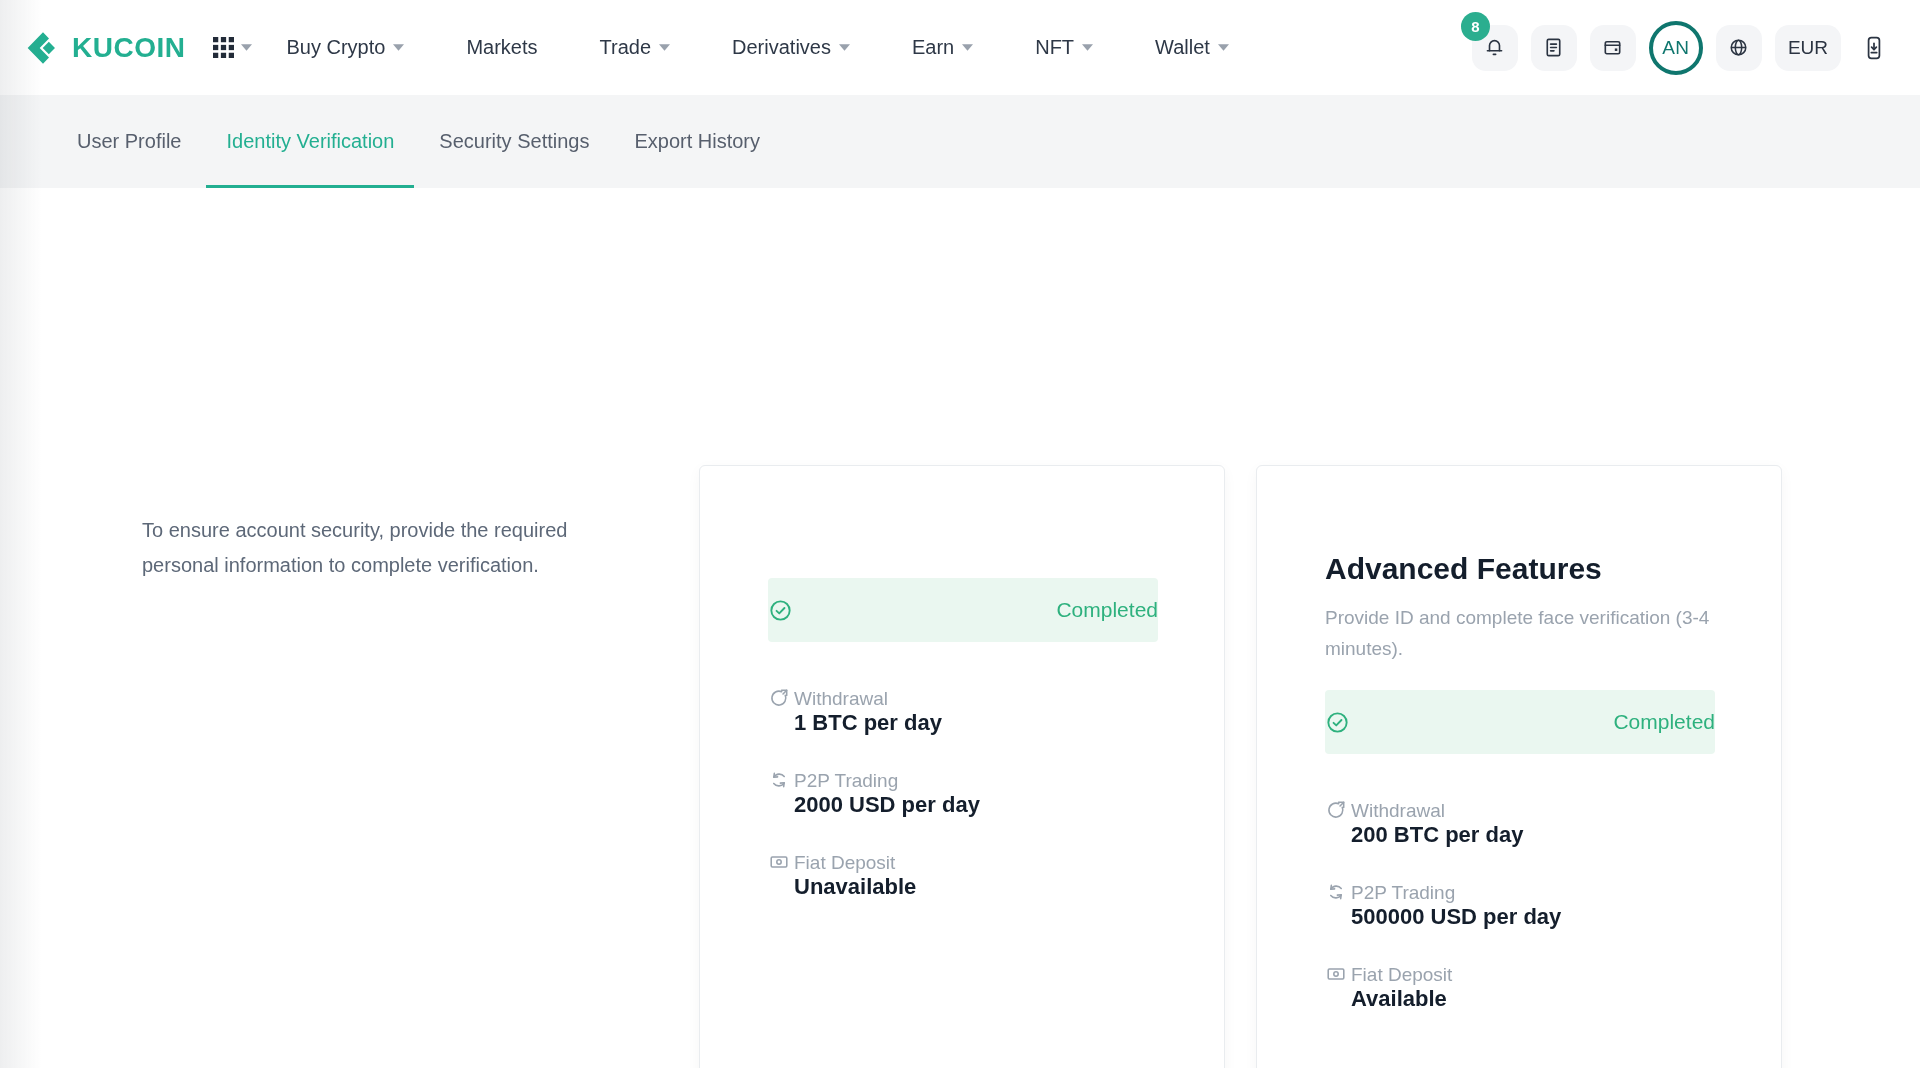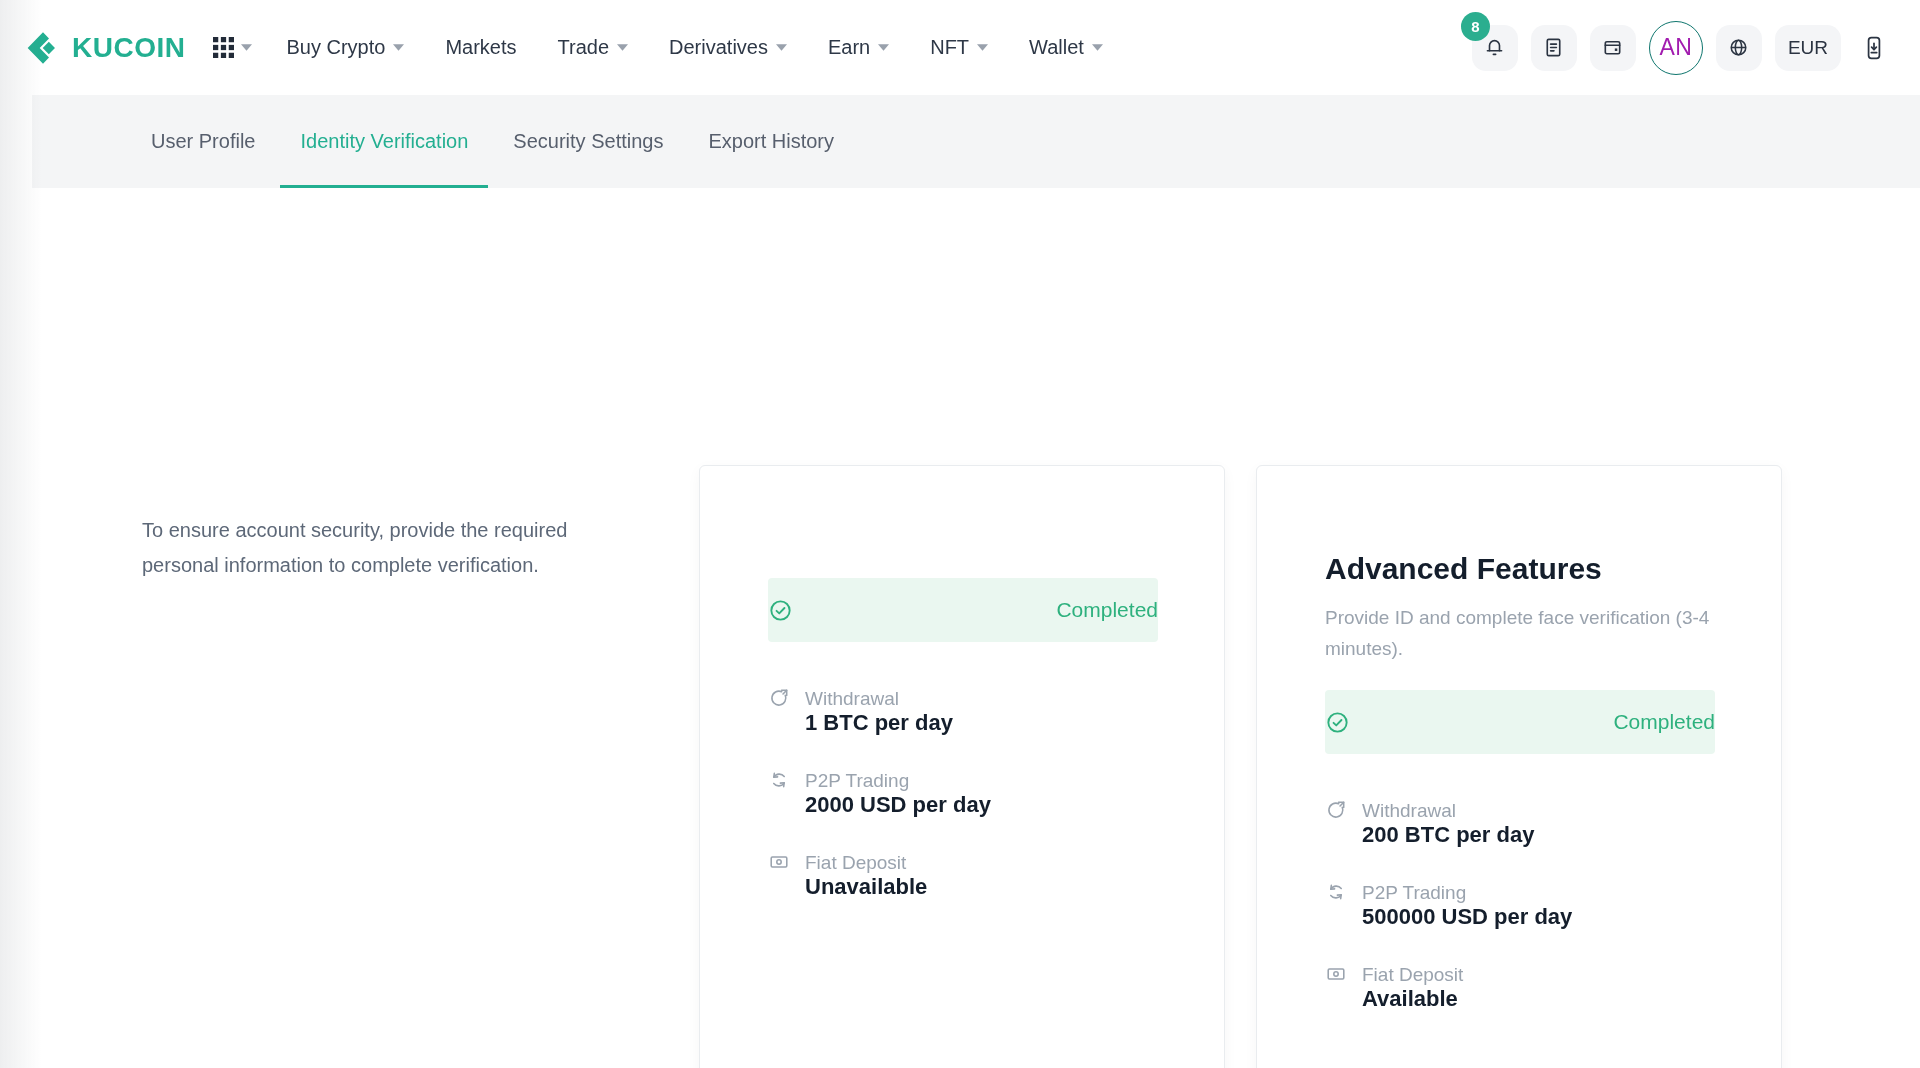--- a/index.html
+++ b/index.html
@@ -12,43 +12,43 @@
                pointer-events:none; }
 
   
   .header { height:95px; display:flex; align-items:center; padding:0 26px 0 22px; background:#fff; }
   .brand { display:flex; align-items:center; gap:10px; cursor:pointer; }
   .brand svg { width:40px; height:40px; }
   .wordmark { font-size:28px; font-weight:700; letter-spacing:0.5px; color:#23af91; }
   .apps-btn { margin-left:28px; display:flex; align-items:center; gap:7px; cursor:pointer; }
   .apps-btn .grid { width:21px; height:21px; color:#222b38; }
   .caret { width:11px; height:7px; color:#99a1ac; flex:none; }
-  .nav { display:flex; align-items:flex-start; gap:41px; margin-left:34px; }
+  .nav { display:flex; align-items:flex-start; gap:62px; margin-left:34px; }
   .nav-item { display:flex; align-items:center; gap:8px; font-size:20px; font-weight:500;
               color:#2e3847; cursor:pointer; white-space:nowrap; }
 
   .hright { margin-left:auto; display:flex; align-items:center; gap:13px; }
   .icon-btn { width:46px; height:46px; border-radius:14px; background:#f4f5f7;
               display:grid; place-items:center; cursor:pointer; position:relative; }
   .icon-btn svg { width:23px; height:23px; color:#2b3442; }
   .nbadge { position:absolute; top:-13px; left:-11px; width:29px; height:29px; border-radius:50%;
             background:#2bae8f; color:#fff; font-size:15px; font-weight:700;
             display:grid; place-items:center; }
-  .avatar { width:54px; height:54px; border-radius:50%; border:1px solid #0f766e; background:#fff;
-            display:grid; place-items:center; font-size:23px; font-weight:500; letter-spacing:0.5px;
-            color:#a21caf; cursor:pointer; }
+  .avatar { width:54px; height:54px; border-radius:50%; border:4px solid #0f766e; background:#fff;
+            display:grid; place-items:center; font-size:19px; font-weight:500; letter-spacing:0.5px;
+            color:#0f766e; cursor:pointer; }
   .currency-btn { height:46px; padding:0 13px; border-radius:14px; background:#f4f5f7;
                   display:grid; place-items:center; font-size:19px; font-weight:500;
                   color:#2b3442; cursor:pointer; }
   .dl-btn { width:40px; height:46px; display:grid; place-items:center; cursor:pointer; background:transparent; }
   .dl-btn svg { width:26px; height:40px; color:#2b3442; }
 
   
   .tabbar { height:93px; background:#f4f5f6; display:flex; align-items:center;
-            padding-left:119px; gap:45px;margin-left:32px; }
+            padding-left:77px; gap:45px; }
   .tab { position:relative; height:100%; display:flex; align-items:center; font-size:20px;
          color:#575f6d; cursor:pointer; white-space:nowrap; }
   .tab.active { color:#23af91; }
   .tab.active::after { content:""; position:absolute; left:-20px; right:-20px; bottom:0;
                        height:3px; background:#23af91; }
 
   
   .content { position:relative; height:880px; }
   .intro { position:absolute; left:142px; top:282px; width:500px; }
   .intro h1 { font-size:47px; font-weight:700; color:#141e2c; letter-spacing:-0.8px; }
@@ -58,21 +58,21 @@
   .card { width:526px; height:666px; background:#fff; border:1px solid #e9ecef; border-radius:6px;
           padding:86px 52px 0 68px; box-shadow:0 4px 14px rgba(20,30,44,0.04); }
   .card h2 { font-size:30px; font-weight:700; color:#141e2c; }
   .card .sub { margin-top:16px; font-size:19px; line-height:31px; color:#9aa3ae; }
   .status { margin-top:26px; width:390px; height:64px; background:#eaf7f0; border-radius:4px;
             display:flex; align-items:center; justify-content:space-between; gap:13px; }
   .status svg { width:25px; height:25px; color:#2eb17e; }
   .status span { font-size:21px; font-weight:500; color:#2eb17e; }
 
   .rows { margin-top:46px; display:flex; flex-direction:column; gap:34px; }
-  .row { display:flex; gap:13px; }
+  .row { display:flex; gap:2px; }
   .row .ricon { width:24px; height:24px; color:#9aa3ae; flex:none; margin-top:-1px; }
   .row .ricon svg { width:22px; height:22px; }
   .rlabel { font-size:19px; color:#9aa3ae; }
   .rvalue { margin-top:0; font-size:22px; font-weight:700; color:#141e2c; }
 </style>
 </head>
 <body>
 
 <svg width="0" height="0" style="position:absolute">
   <defs>

